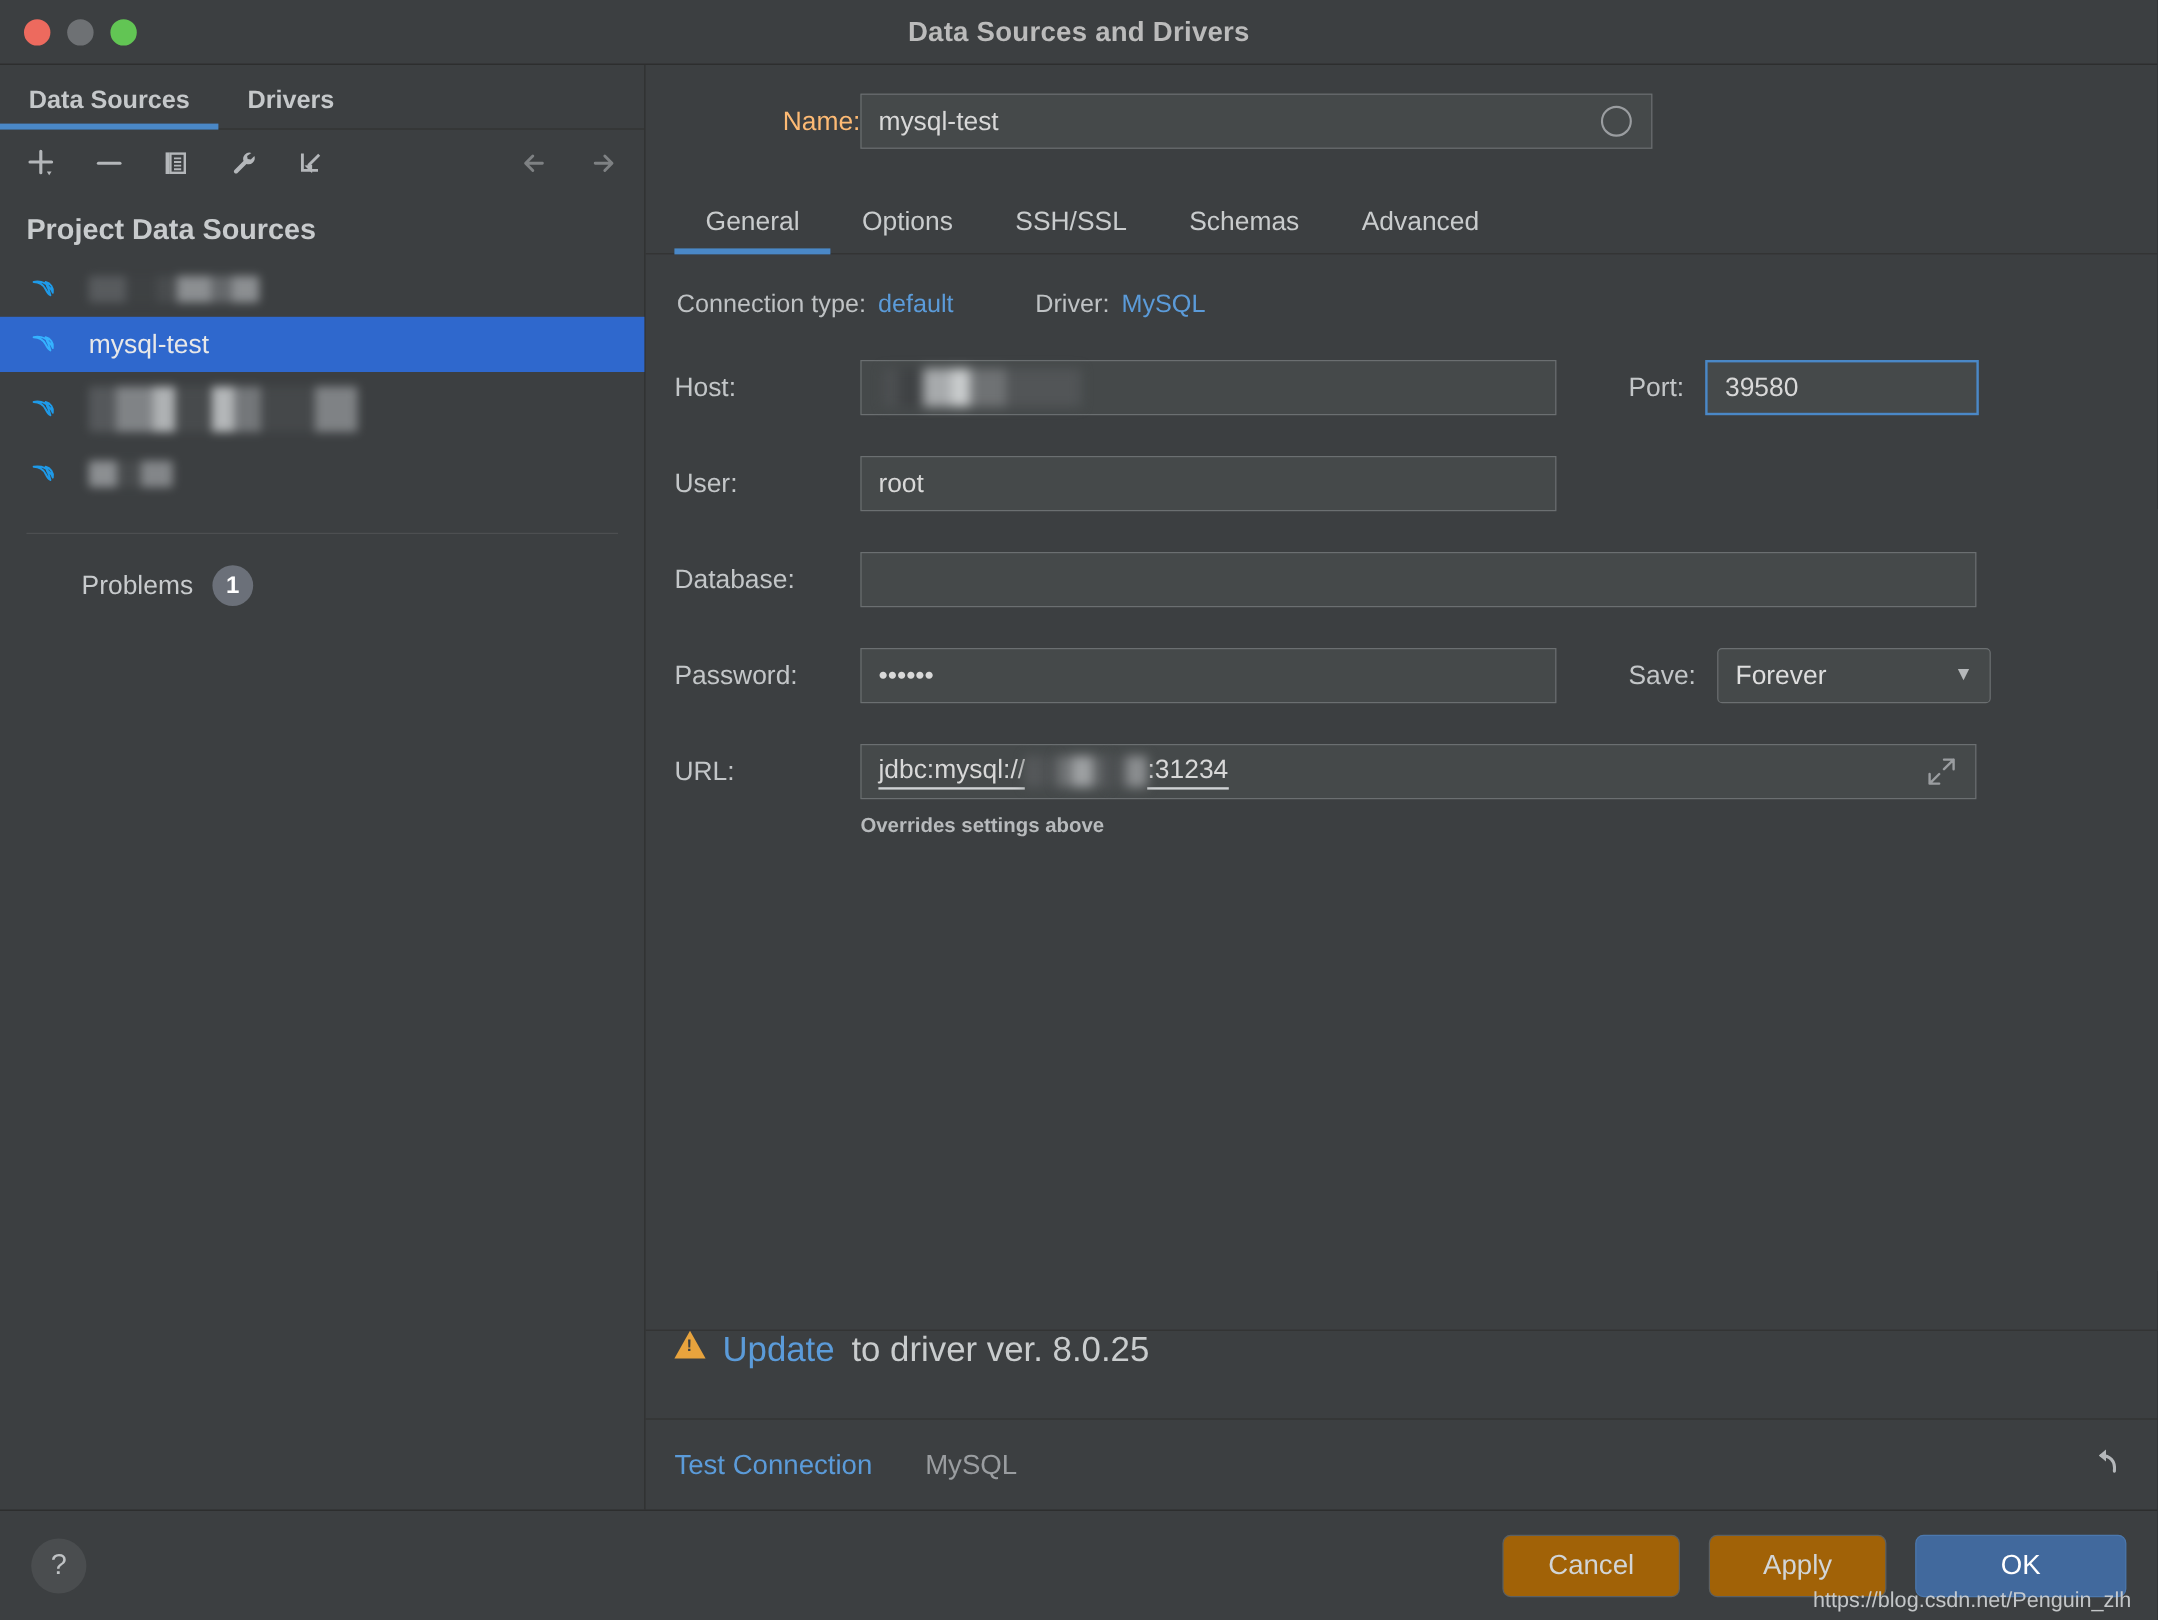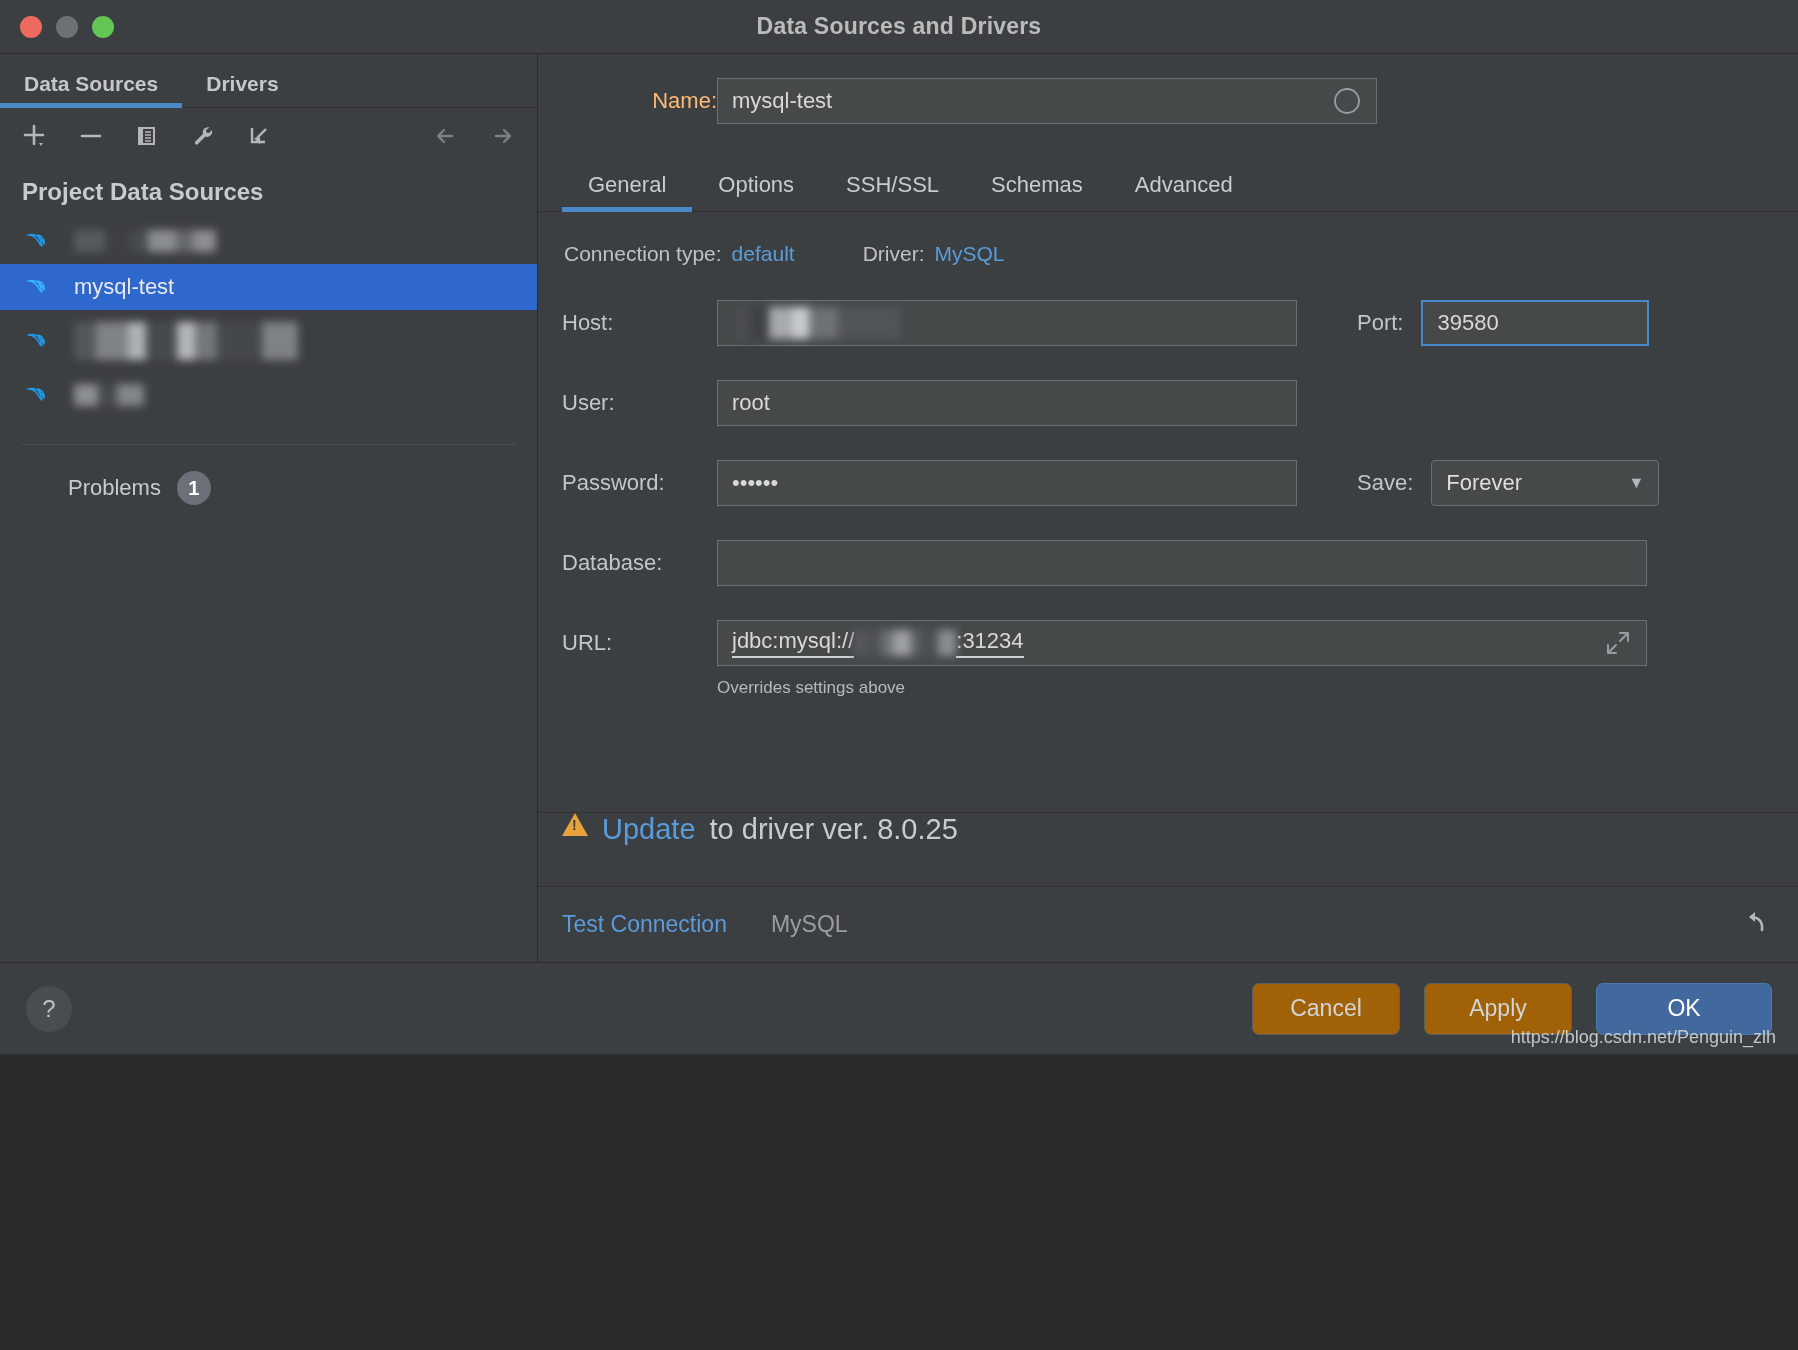--- a/index.html
+++ b/index.html
@@ -8,21 +8,21 @@
     width: 1798px;
     height: 1350px;
     background: #2b2b2b;
     font-family: "Liberation Sans", sans-serif;
     overflow: hidden;
   }
 
   .window {
     position: relative;
     width: 1798px;
-    height: 1054px;
+    height: 1350px;
     background: #3c3f41;
     display: flex;
     flex-direction: column;
   }
 
   
   .titlebar {
     height: 54px;
     min-height: 54px;
     background: #3c3f41;
@@ -320,20 +320,21 @@
     font-size: 22px;
   }
   .caret { color: #b5b8ba; font-size: 16px; }
 
   .hint {
     font-size: 17px;
     color: #b7babc;
     margin-left: 155px;
     margin-top: -20px;
     margin-bottom: 24px;
+    font-weight: bold;
   }
 
   
   .blurseg {
     display: inline-block;
     height: 26px;
     filter: blur(4.5px);
     vertical-align: middle;
     border-radius: 2px;
   }
@@ -606,35 +607,35 @@
         </div>
 
         <div class="grid-row">
           <div class="g-label">User:</div>
           <div class="input user">
             <span class="val">root</span>
           </div>
         </div>
 
         <div class="grid-row">
+          <div class="g-label">Database:</div>
+          <div class="input database">
+            <span class="val"></span>
+          </div>
+        </div>
+
+        <div class="grid-row">
           <div class="g-label">Password:</div>
           <div class="input pass">
             <span class="val">••••••</span>
           </div>
           <div class="side-label">Save:</div>
           <div class="select">
             <span>Forever</span>
             <span class="caret">▼</span>
-          </div>
-        </div>
-
-        <div class="grid-row">
-          <div class="g-label">Database:</div>
-          <div class="input database">
-            <span class="val"></span>
           </div>
         </div>
 
         <div class="grid-row">
           <div class="g-label">URL:</div>
           <div class="input url">
             <span class="val url-underline">jdbc:mysql://</span>
             <span class="blurseg url-blur1"></span>
             <span class="blurseg url-blur2"></span>
             <span class="blurseg url-blur3"></span>

